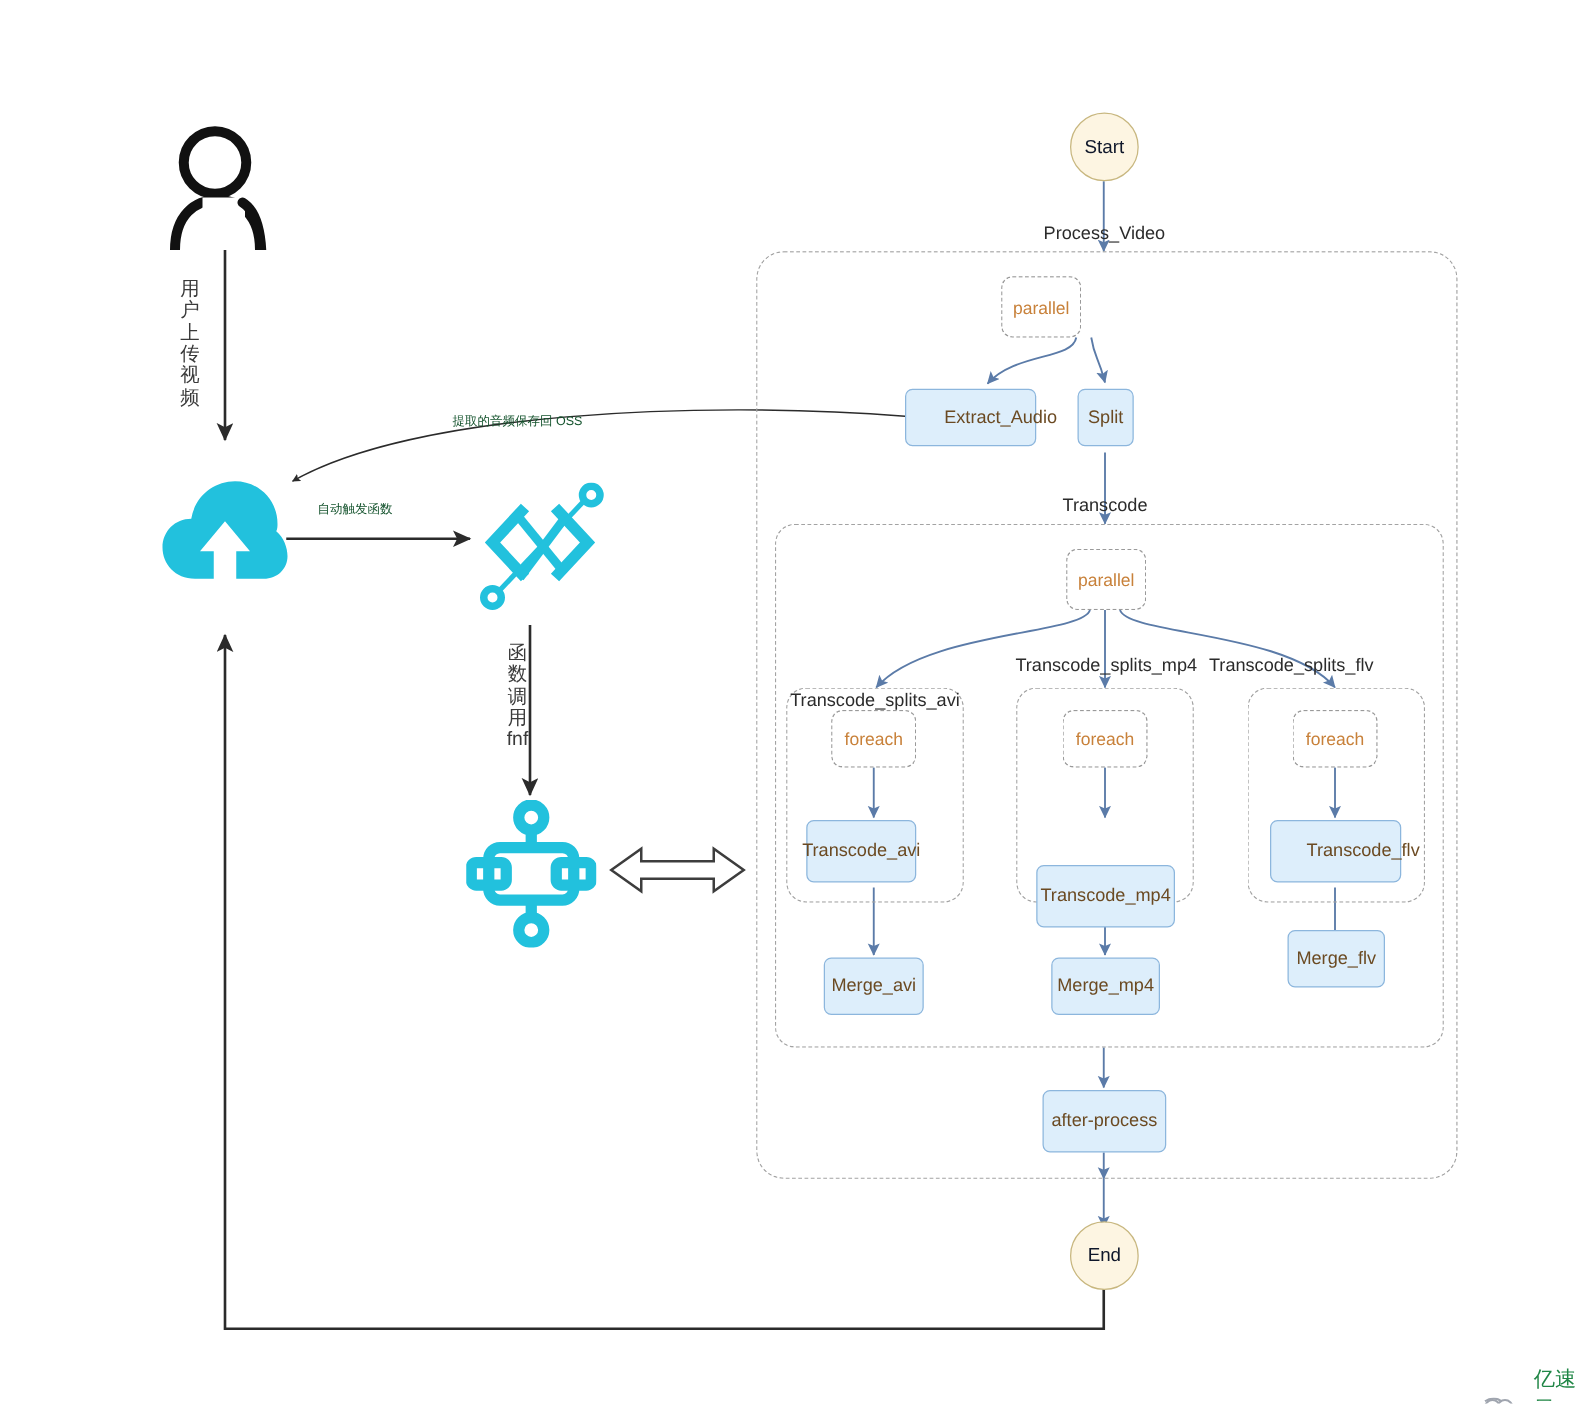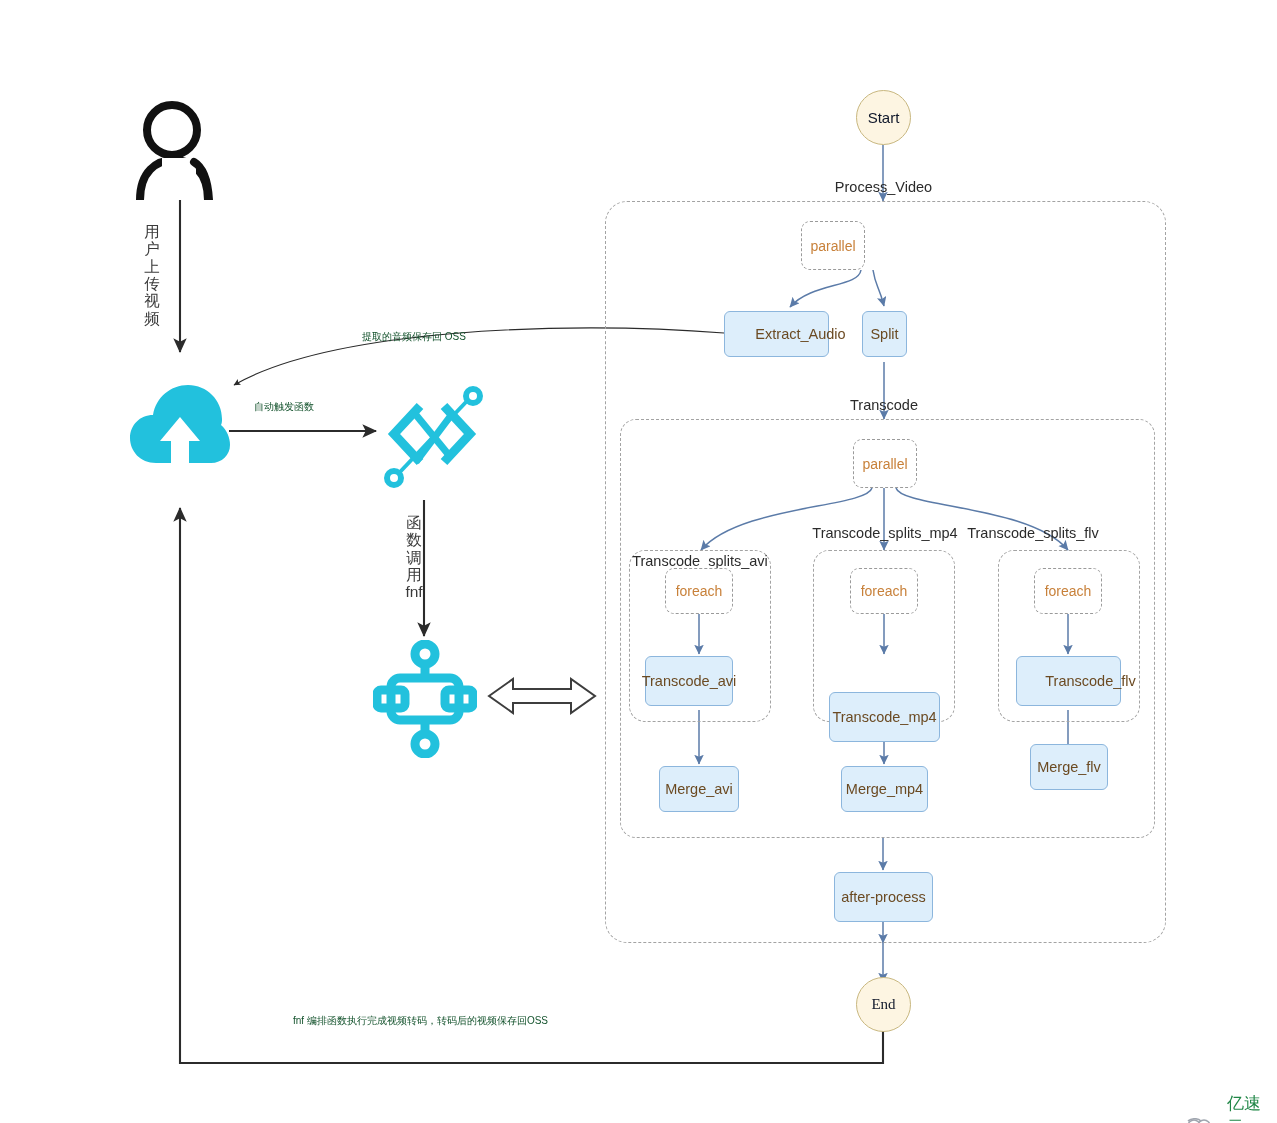--- a/index.html
+++ b/index.html
@@ -190,21 +190,21 @@
   <div class="group-label" style="left:570px; top:525px; width:260px;margin-top:28px;">Transcode_splits_avi</div>
 
   <div class="group-box inner" style="left:813px; top:550px; width:142px; height:172px;"></div>
   <div class="group-label" style="left:755px; top:525px; width:260px;">Transcode_splits_mp4</div>
 
   <div class="group-box inner" style="left:998px; top:550px; width:142px; height:172px;"></div>
   <div class="group-label" style="left:903px; top:525px; width:260px;">Transcode_splits_flv</div>
 
   <div class="terminal" style="left:856px; top:90px; width:55px; height:55px;">Start</div>
 
-  <div class="terminal" style="left:856px; top:977px; width:55px; height:55px;font-family:Liberation Serif, serif;">End</div>
+  <div class="terminal" style="left:856px; top:977px; width:55px; height:55px;">End</div>
 
   <div class="node ctrl-box" style="left:801px; top:221px; width:64px; height:49px;">parallel</div>
 
   <div class="node ctrl-box" style="left:853px; top:439px; width:64px; height:49px;">parallel</div>
 
   <div class="node ctrl-box" style="left:665px; top:568px; width:68px; height:46px;">foreach</div>
 
   <div class="node ctrl-box" style="left:850px; top:568px; width:68px; height:46px;">foreach</div>
 
   <div class="node ctrl-box" style="left:1034px; top:568px; width:68px; height:46px;">foreach</div>
@@ -276,21 +276,20 @@
   </div>
 
   <div class="anno-vert" style="left:143px; top:223px;">用户上传视频</div>
 
   <div class="anno" style="left:254px; top:400px;">自动触发函数</div>
 
   <div class="anno" style="left:362px; top:330px;">提取的音频保存回 OSS</div>
 
   <div class="anno-vert" style="left:403px; top:514px; width:22px;">函数调用 fnf</div>
 
-  <div class="anno" style="left:293px; top:1014px;">fnf 编排函数执行完成视频转码，转码后的视频保存回OSS</div>
 
   <div class="watermark" style="left:1186px; top:1092px;">
     <span>
       <svg width="26" height="15" viewBox="0 0 26 15">
         <circle cx="8" cy="8" r="6" fill="none" stroke="#9ba1ab" stroke-width="1.6"></circle>
         <circle cx="18" cy="8" r="6" fill="none" stroke="#9ba1ab" stroke-width="1.6"></circle>
         <path d="M2 3 C6 0 12 0 15 3" fill="none" stroke="#9ba1ab" stroke-width="1.6"></path>
       </svg>
     </span>
     <span>亿速云</span>

